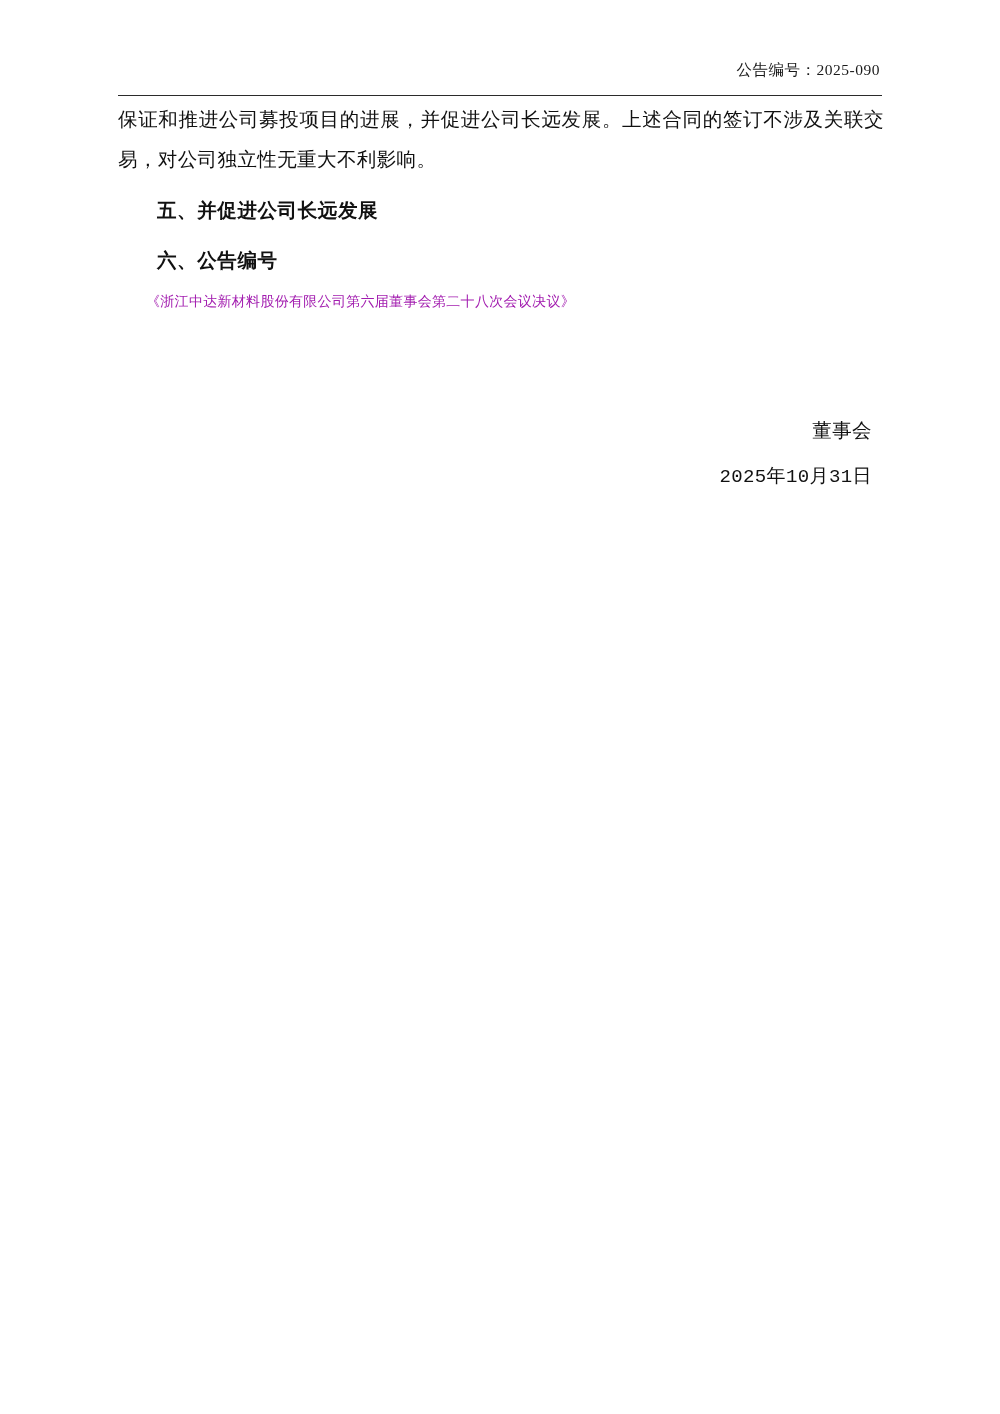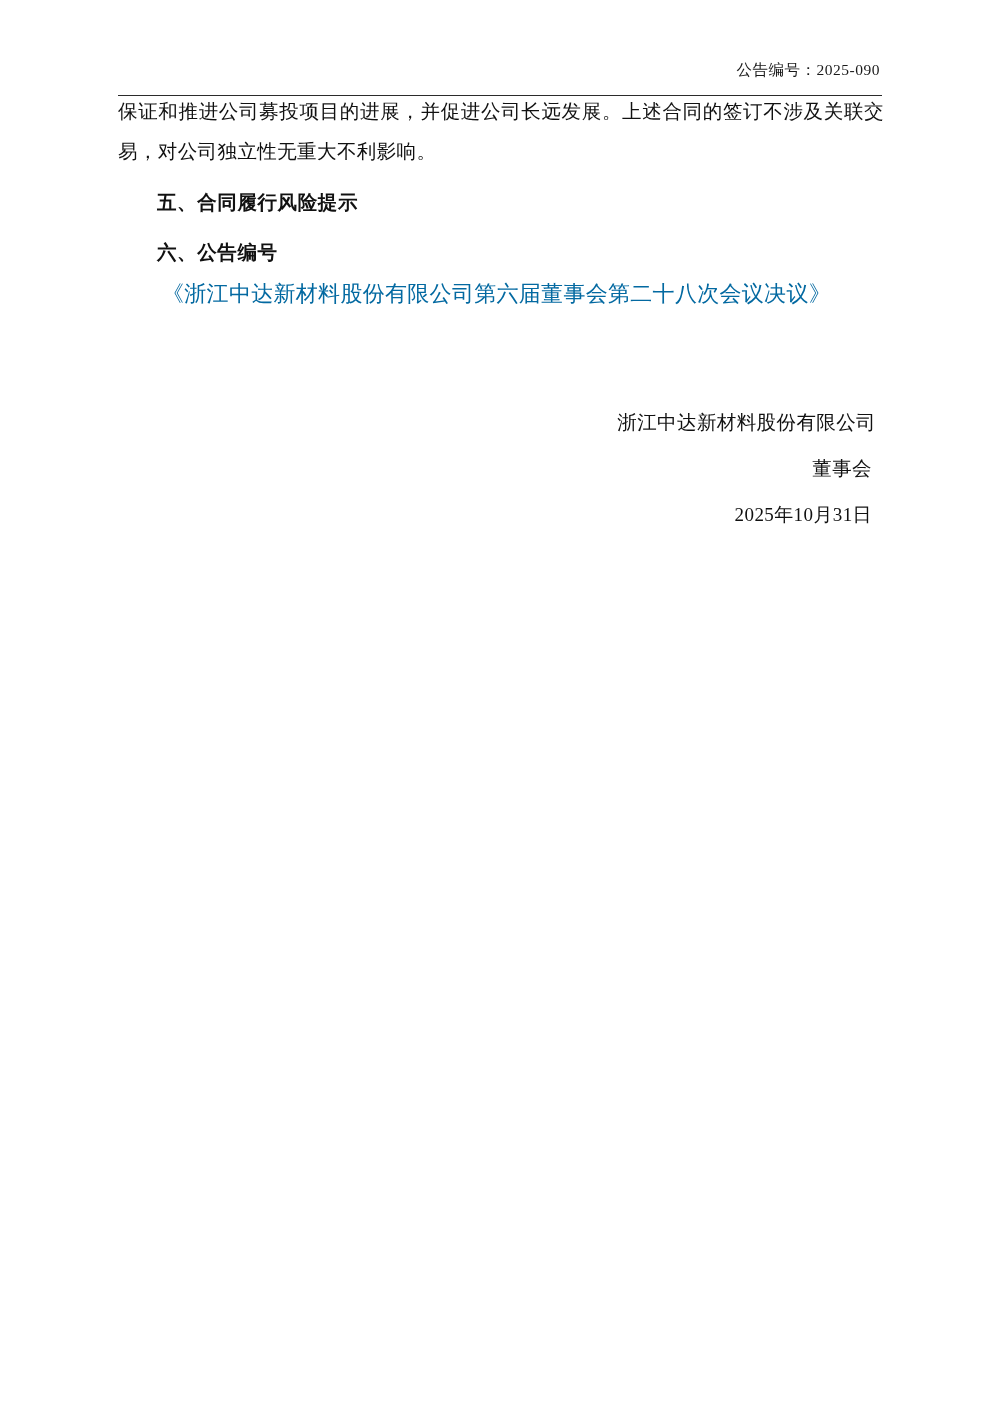--- a/index.html
+++ b/index.html
@@ -37,21 +37,21 @@
   .header-rule {
     position: absolute;
     top: 95px;
     left: 118px;
     width: 764px;
     height: 1px;
     background: #2b2b2b;
   }
   .content {
     position: absolute;
-    top: 92px;
+    top: 100px;
     left: 118px;
     width: 766px;
   }
   p.body-text {
     margin: 0 0 0 0;
     font-size: 19.5px;
     line-height: 40px;
     text-align: justify;
     text-justify: inter-ideograph;
     letter-spacing: 0.4px;
@@ -65,66 +65,66 @@
     font-size: 19.5px;
     line-height: 40px;
     font-weight: bold;
     text-indent: 2em;
     letter-spacing: 0.6px;
     color: #111111;
     font-family: "Liberation Sans", "DejaVu Sans", sans-serif;
   }
   .ref-doc {
     margin: 2px 0 0 0;
-    font-size: 22px;
+    font-size: 14px;
     line-height: 40px;
     text-indent: 2em;
     letter-spacing: 0.3px;
-    color: #0369a1;
+    color: #a21caf;
   }
   .signature {
     margin-top: 86px;
     text-align: right;
     padding-right: 8px;
   }
   .signature .line {
     font-size: 19.5px;
     line-height: 46px;
     letter-spacing: 0.4px;
     color: #111111;
   }
   .signature .line.board {
     padding-right: 4px;
     text-align: right;
   }
   .signature .line.date {
     font-size: 19px;
     padding-right: 4px;
+    font-family: Liberation Mono, monospace;
   }
 </style>
 </head>
 <body>
 
 <div class="page">
 
   <div class="doc-number">
     <span class="label">公告编号：</span><span class="value">2025-090</span>
   </div>
 
   <div class="header-rule"></div>
 
   <div class="content">
 
     <p class="body-text">保证和推进公司募投项目的进展，并促进公司长远发展。上述合同的签订不涉及关联交易，对公司独立性无重大不利影响。</p>
 
-    <h2 class="section-heading">五、合同履行风险提示</h2>
+    <h2 class="section-heading">五、并促进公司长远发展</h2>
 
     <h2 class="section-heading">六、公告编号</h2>
     <p class="ref-doc">《浙江中达新材料股份有限公司第六届董事会第二十八次会议决议》</p>
 
     <div class="signature">
-      <div class="line company">浙江中达新材料股份有限公司</div>
       <div class="line board">董事会</div>
       <div class="line date">2025年10月31日</div>
     </div>
 
   </div>
 </div>
 
 </body></html>

